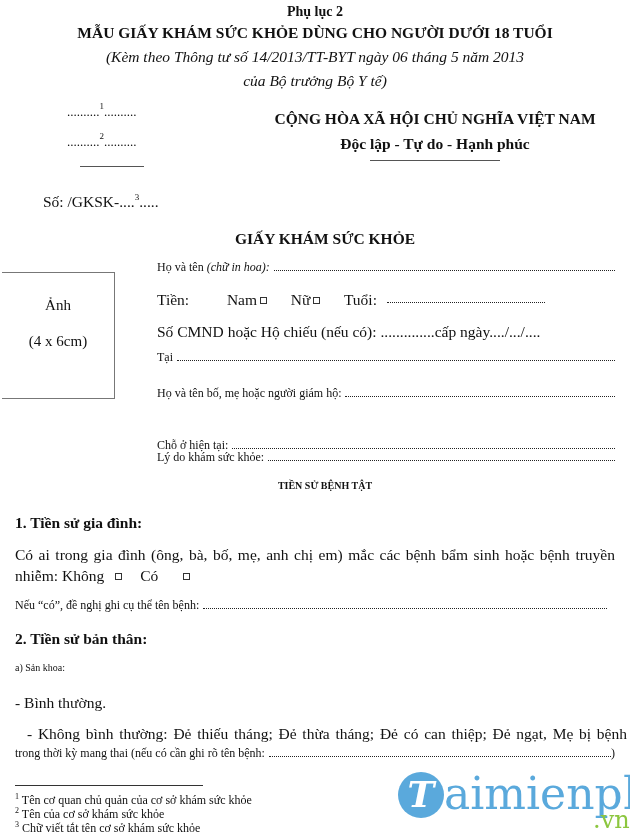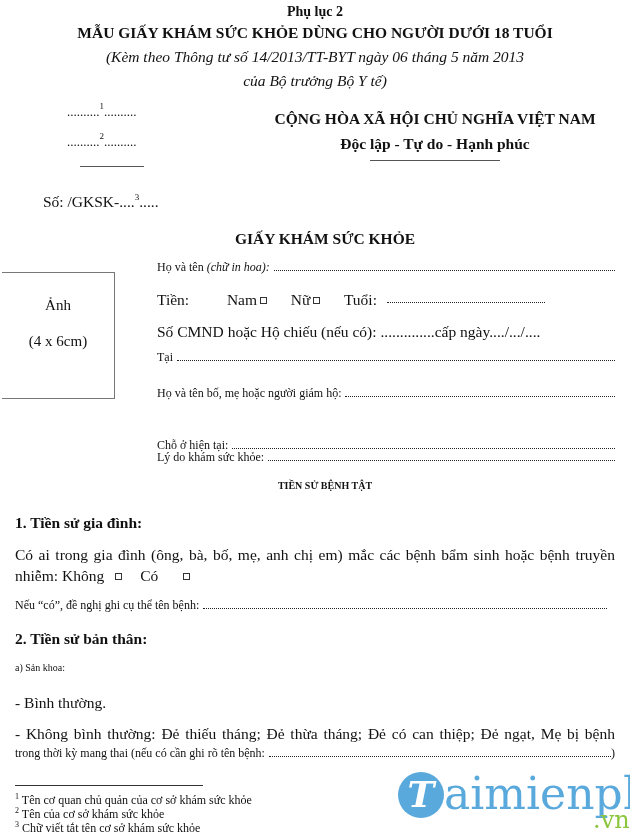--- a/index.html
+++ b/index.html
@@ -139,21 +139,21 @@
 </div>
 
 <div class="field" style="left:15px; width:600px; top:598px;">
   <span class="label">Nếu “có”, đề nghị ghi cụ thể tên bệnh:</span>
   <span class="dots" style="margin-right:8px;"></span>
 </div>
 
 <div class="abs bold" style="left:15px; top:630px; font-size:15.5px;">2. Tiền sử bản thân:</div>
 <div class="abs" style="left:15px; top:662px; font-size:10px;">a) Sản khoa:</div>
 <div class="abs" style="left:15px; top:694px; font-size:15.5px;">- Bình thường.</div>
-<div class="para justify" style="top:722px;">- Không bình thường:  Đẻ thiếu tháng; Đẻ thừa tháng; Đẻ có can thiệp; Đẻ ngạt, Mẹ bị bệnh</div>
+<div class="para justify" style="top:722px;margin-left:12px;">- Không bình thường:  Đẻ thiếu tháng; Đẻ thừa tháng; Đẻ có can thiệp; Đẻ ngạt, Mẹ bị bệnh</div>
 
 <div class="field" style="left:15px; width:600px; top:746px;">
   <span class="label">trong thời kỳ mang thai (nếu có cần ghi rõ tên bệnh:</span>
   <span class="dots"></span>
   <span>)</span>
 </div>
 
 <div class="hr" style="left:15px; top:785px; width:188px; background:#333;"></div>
 <div class="footnote" style="top:793px;"><sup>1</sup> <span>Tên cơ quan chủ quản của cơ sở khám sức khỏe</span></div>
 <div class="footnote" style="top:807px;"><sup>2</sup> <span>Tên của cơ sở khám sức khỏe</span></div>

